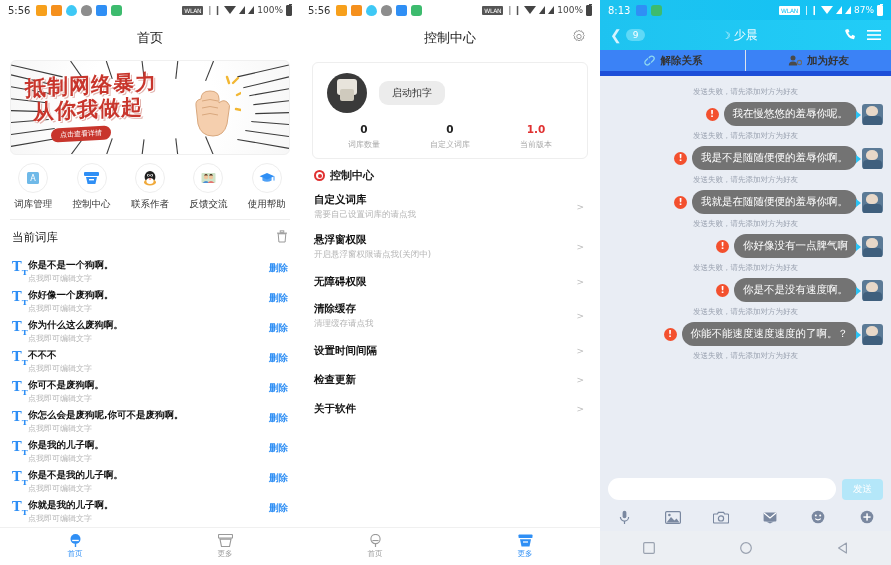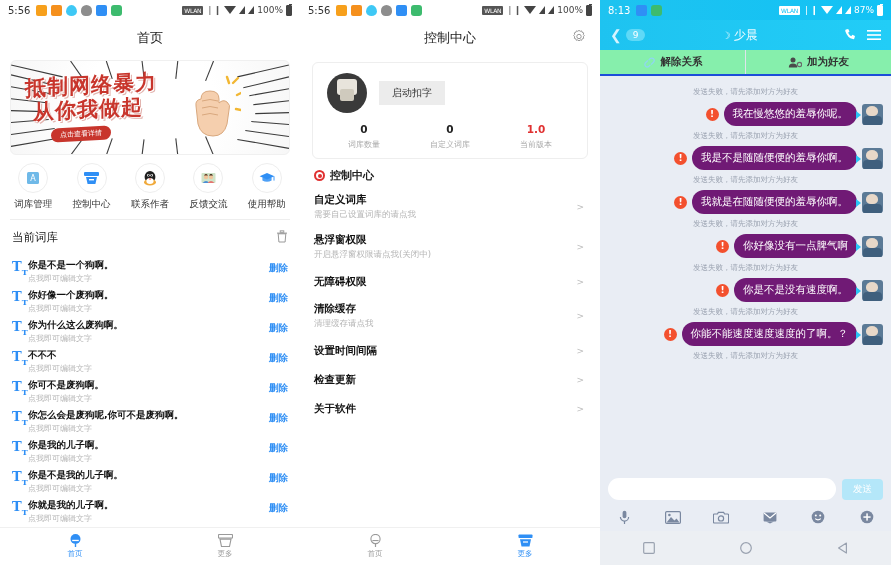--- a/index.html
+++ b/index.html
@@ -96,21 +96,21 @@
   .tab .lbl{font-size:7.5px;}
   .tab.active .lbl{color:#2f8ff5;}
   .tab .lbl{color:#9a9a9a;}
 
   
   .card{margin:6px 12px 0;border:1px solid #eee;border-radius:6px;padding:10px 8px 8px;background:#fff;}
   .card-top{display:flex;align-items:center;gap:12px;padding-left:6px;}
   .avatar{width:40px;height:40px;border-radius:50%;background:#3a3a3a;overflow:hidden;position:relative;flex:0 0 40px;}
   .avatar .a1{position:absolute;left:10px;top:6px;width:20px;height:16px;background:#e8e4dc;border-radius:3px;}
   .avatar .a2{position:absolute;left:13px;top:16px;width:14px;height:12px;background:#cfcabd;border-radius:2px;}
-  .startbtn{background:#ececec;color:#333;font-size:10px;padding:5px 13px;border-radius:0;}
+  .startbtn{background:#ececec;color:#333;font-size:10px;padding:5px 13px;border-radius:9px;}
   .stats{display:flex;margin-top:10px;}
   .stat{flex:1;text-align:center;}
   .stat .v{font-size:10.5px;font-weight:bold;color:#222;}
   .stat .v.red{color:#e03131;}
   .stat .k{font-size:8px;color:#aaa;margin-top:4px;}
 
   .sect{display:flex;align-items:center;gap:5px;padding:9px 14px 4px;}
   .sect .dot{width:11px;height:11px;border-radius:50%;border:2px solid #e03131;display:flex;align-items:center;justify-content:center;}
   .sect .dot i{width:4px;height:4px;background:#e03131;border-radius:50%;display:block;}
   .sect .t{font-size:11px;font-weight:bold;color:#222;}
@@ -127,29 +127,29 @@
   .chat-status .wifi-badge{background:#fff;color:#12c2f5;}
   .chat-status .batt{border-color:#fff;background:#fff;}
   .chat-status .batt:after{background:#fff;}
   .chat-status .tri{border-bottom-color:#fff;}
   .chat-header{height:30px;background:linear-gradient(90deg,#1ec3f0,#22cdf7);display:flex;align-items:center;padding:0 10px;color:#fff;}
   .back{display:flex;align-items:center;gap:4px;}
   .back .arrow{font-size:14px;color:#d6f4ff;}
   .badge9{background:#5fd9f7;color:#fff;font-size:9px;border-radius:8px;padding:1px 7px;}
   .chat-title{flex:1;text-align:center;font-size:12px;color:#eafaff;display:flex;align-items:center;justify-content:center;gap:3px;}
   .hdr-ic{margin-left:10px;color:#fff;}
-  .relbar{height:26px;background:#86efac;display:flex;border-bottom:2px solid #1d4ed8;}
+  .relbar{height:26px;background:#3b82f6;display:flex;border-bottom:5px solid #1d4ed8;}
   .relbtn{flex:1;display:flex;align-items:center;justify-content:center;gap:5px;font-size:10.5px;color:#333;font-weight:bold;}
   .relbtn+.relbtn{border-left:1px solid #dfe4ec;}
 
   .msgs{padding:6px 8px 0;}
   .sysline{text-align:center;font-size:7.5px;color:#9aa2b0;margin:5px 0;}
   .msgrow{display:flex;align-items:center;justify-content:flex-end;gap:5px;}
   .err{width:13px;height:13px;border-radius:50%;background:#f3502e;color:#fff;font-size:9px;font-weight:bold;display:flex;align-items:center;justify-content:center;flex:0 0 13px;line-height:1;}
-  .bubble{background:#701a75;color:#fff;font-size:10.5px;padding:5px 9px;border-radius:13px;position:relative;max-width:190px;}
+  .bubble{background:#737373;color:#fff;font-size:10.5px;padding:5px 9px;border-radius:13px;position:relative;max-width:190px;}
   .bubble:after{content:"";position:absolute;right:-4px;top:9px;width:0;height:0;border-top:4px solid transparent;border-bottom:4px solid transparent;border-left:5px solid #29c3f5;}
   .av{width:21px;height:21px;border-radius:3px;overflow:hidden;flex:0 0 21px;background:#5b7a96;position:relative;}
   .av .h{position:absolute;left:4px;top:2px;width:12px;height:10px;background:#e8d8c8;border-radius:50% 50% 40% 40%;}
   .av .b{position:absolute;left:1px;bottom:0;width:19px;height:9px;background:#3f5f7d;border-radius:4px 4px 0 0;}
 
   .inputbar{position:absolute;bottom:62px;left:0;right:0;height:28px;display:flex;align-items:center;padding:0 8px;gap:6px;}
   .txtin{flex:1;height:22px;background:#fff;border-radius:11px;}
   .sendbtn{background:#b4e7f9;color:#fff;font-size:9.5px;padding:4px 11px;border-radius:4px;}
   .tools{position:absolute;bottom:34px;left:0;right:0;height:28px;display:flex;align-items:center;}
   .tool{flex:1;display:flex;align-items:center;justify-content:center;color:#7a88a0;}

